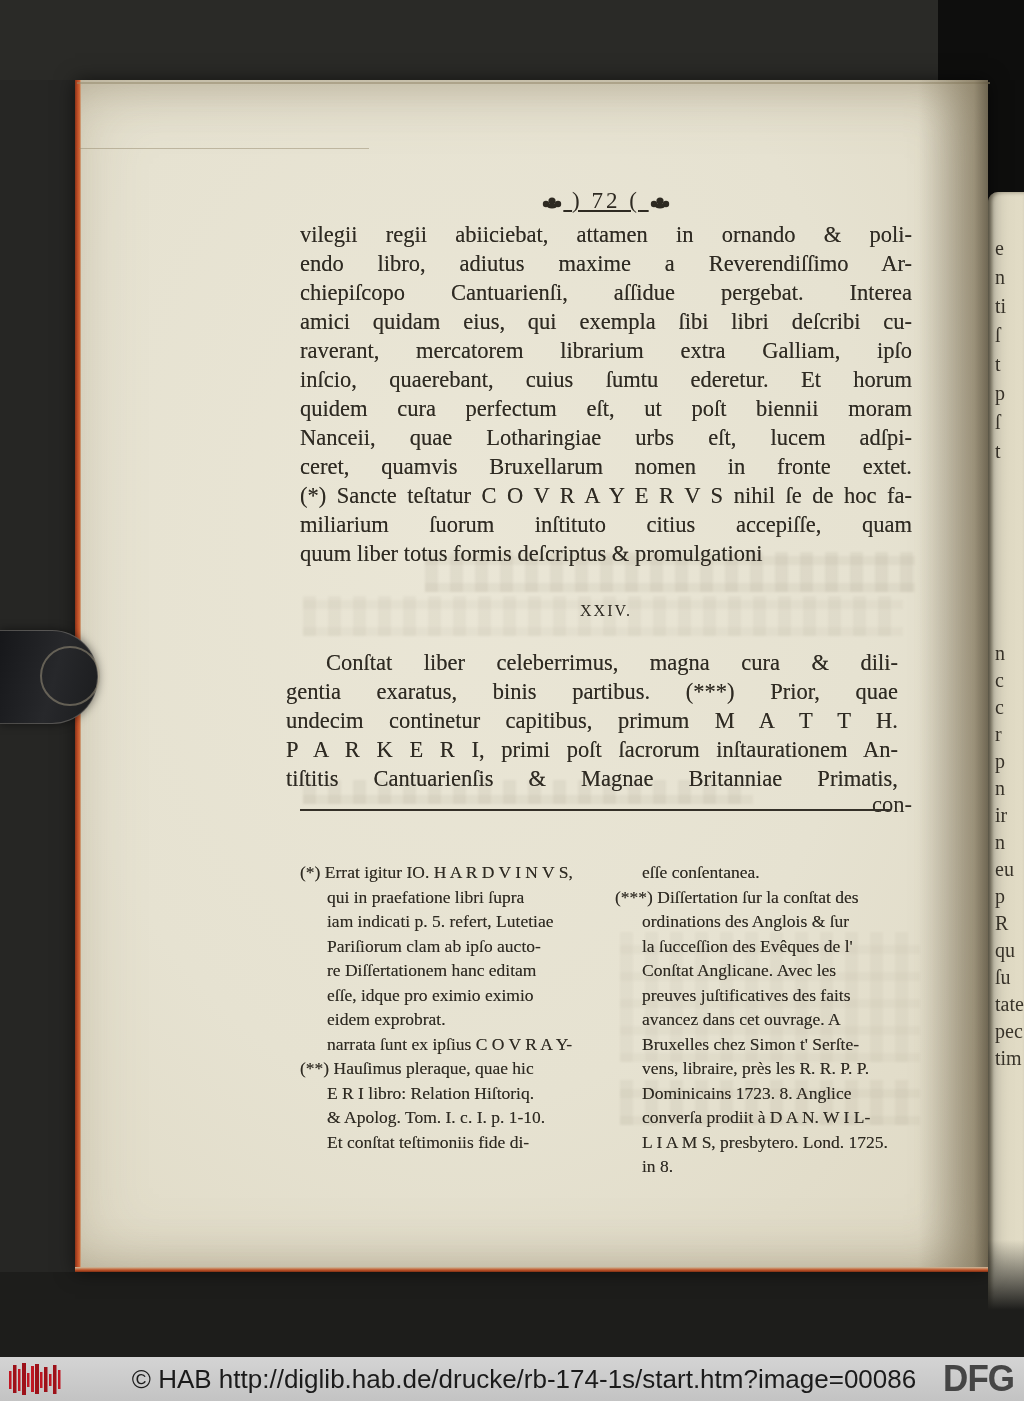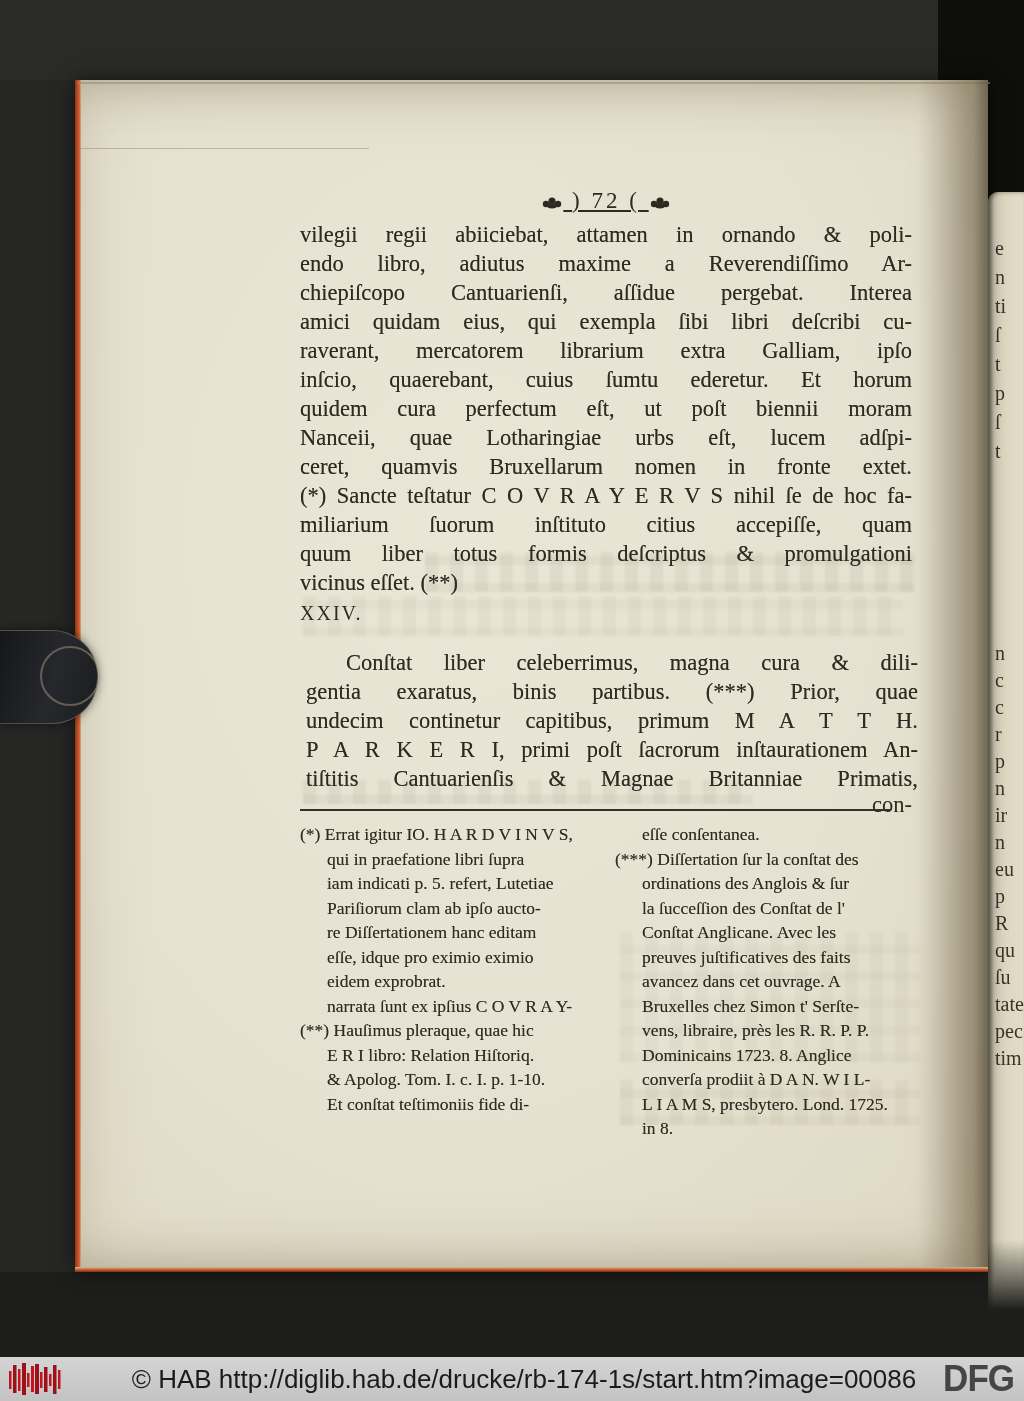--- a/index.html
+++ b/index.html
@@ -45,28 +45,28 @@
 
   
   .folio { position:absolute; left:225px; top:108px; width:612px; text-align:center;
            font-size:23px; letter-spacing:3px;text-decoration:underline; }
   .folio svg { vertical-align:-2px; }
   .para { position:absolute; width:612px; font-size:22.5px; line-height:29px;
           text-shadow:0 0 .5px rgba(46,42,34,.55); }
   .para .line { text-align:justify; text-align-last:justify; white-space:nowrap; }
   .para1 { left:225px; top:140px; }
   .para1 .line:last-child { text-align-last:left; }
-  .para2 { left:231px; top:568px; }
+  .para2 { left:211px; top:568px; }
   .para2 .line:first-child { text-indent:40px; }
-  .heading { position:absolute; left:225px; top:522px; width:612px; 
-             font-size:20px; letter-spacing:2px; }
+  .heading { position:absolute; left:225px; top:522px; width:612px; text-align:center;
+             font-size:16px; letter-spacing:2px; }
   .catchword { position:absolute; left:225px; top:712px; width:612px; text-align:right;
                font-size:22.5px; }
   .fn-rule { position:absolute; left:225px; top:729px; width:590px; height:2px; background:#343028; }
-  .fn-col { position:absolute; top:742px; font-size:17.5px; line-height:24.5px;
+  .fn-col { position:absolute; top:780px; font-size:17.5px; line-height:24.5px;
             text-shadow:0 0 .4px rgba(46,42,34,.5); }
   .fn-left  { left:225px; width:312px; }
   .fn-right { left:540px; width:316px; }
   .fn-col .line { padding-left:27px; white-space:nowrap; }
   .fn-col .line.note-start { padding-left:0; }
 
   
   .ghost { position:absolute; pointer-events:none; opacity:.5; filter:blur(1.3px);
     background-image:
       repeating-linear-gradient(90deg, rgba(112,102,80,.16) 0 13px, rgba(112,102,80,0) 13px 25px),
@@ -167,21 +167,20 @@
         <div class="line">chiepiſcopo Cantuarienſi, aſſidue pergebat. Interea</div>
         <div class="line">amici quidam eius, qui exempla ſibi libri deſcribi cu-</div>
         <div class="line">raverant, mercatorem librarium extra Galliam, ipſo</div>
         <div class="line">inſcio, quaerebant, cuius ſumtu ederetur. Et horum</div>
         <div class="line">quidem cura perfectum eſt, ut poſt biennii moram</div>
         <div class="line">Nanceii, quae Lotharingiae urbs eſt, lucem adſpi-</div>
         <div class="line">ceret, quamvis Bruxellarum nomen in fronte extet.</div>
         <div class="line note-start">(*) Sancte teſtatur C O V R A Y E R V S nihil ſe de hoc fa-</div>
         <div class="line">miliarium ſuorum inſtituto citius accepiſſe, quam</div>
         <div class="line">quum liber totus formis deſcriptus &amp; promulgationi</div>
-        <div class="line">vicinus eſſet. (**)</div>
       </div>
 
     <div class="heading">XXIV.</div>
 
     <div class="para para2">
         <div class="line">Conſtat liber celeberrimus, magna cura &amp; dili-</div>
         <div class="line">gentia exaratus, binis partibus. (***) Prior, quae</div>
         <div class="line">undecim continetur capitibus, primum M A T T H.</div>
         <div class="line">P A R K E R I, primi poſt ſacrorum inſtaurationem An-</div>
         <div class="line">tiſtitis Cantuarienſis &amp; Magnae Britanniae Primatis,</div>
@@ -202,21 +201,21 @@
         <div class="line">narrata ſunt ex ipſius C O V R A Y-</div>
         <div class="line note-start">(**) Hauſimus pleraque, quae hic</div>
         <div class="line">E R I libro: Relation Hiſtoriq.</div>
         <div class="line">&amp; Apolog. Tom. I. c. I. p. 1-10.</div>
         <div class="line">Et conſtat teſtimoniis fide di-</div>
       </div>
     <div class="fn-col fn-right">
         <div class="line">eſſe conſentanea.</div>
         <div class="line note-start">(***) Diſſertation ſur la conſtat des</div>
         <div class="line">ordinations des Anglois &amp; ſur</div>
-        <div class="line">la ſucceſſion des Conſtat de l'</div>
+        <div class="line">la ſucceſſion des Evêques de l'</div>
         <div class="line">Conſtat Anglicane. Avec les</div>
         <div class="line">preuves juſtificatives des faits</div>
         <div class="line">avancez dans cet ouvrage. A</div>
         <div class="line">Bruxelles chez Simon t' Serſte-</div>
         <div class="line">vens, libraire, près les R. R. P. P.</div>
         <div class="line">Dominicains 1723. 8. Anglice</div>
         <div class="line">converſa prodiit à D A N. W I L-</div>
         <div class="line">L I A M S, presbytero. Lond. 1725.</div>
         <div class="line">in 8.</div>
       </div>

